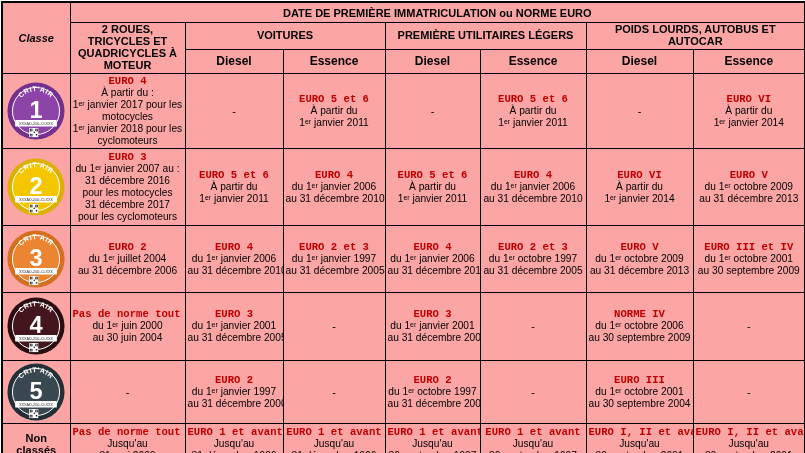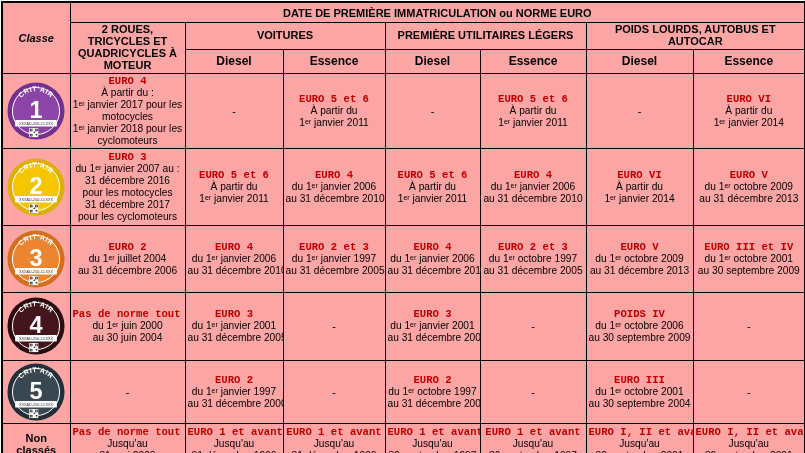--- a/index.html
+++ b/index.html
@@ -275,21 +275,21 @@
           </td>
           <td>
             <div class="norm">EURO 3</div>
             <div class="line">du 1ᵉʳ janvier 2001</div>
             <div class="line">au 31 décembre 2005</div>
           </td>
           <td>
             <div class="dash">-</div>
           </td>
           <td>
-            <div class="norm">POIDS IV</div>
+            <div class="norm">NORME IV</div>
             <div class="line">du 1ᵉʳ octobre 2006</div>
             <div class="line">au 30 septembre 2009</div>
           </td>
           <td>
             <div class="dash">-</div>
           </td>
         </tr>
         <tr>
           <td class="class-cell">
             <svg width="58" height="58" viewBox="0 0 64 64">

